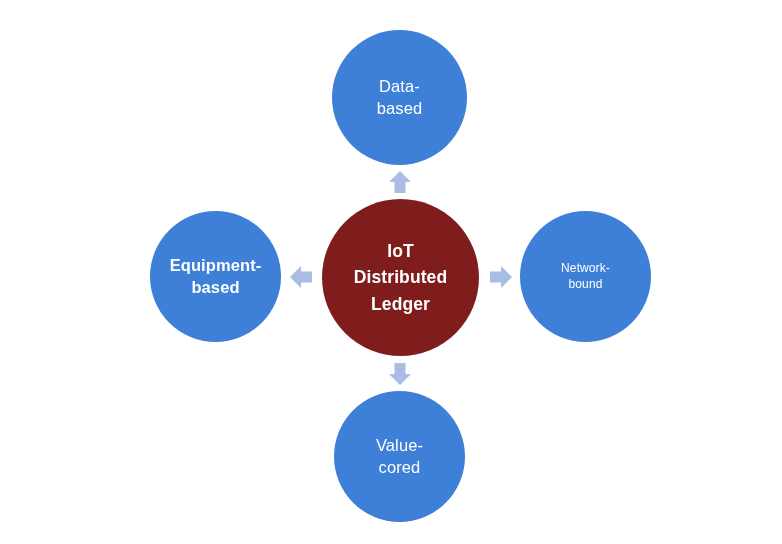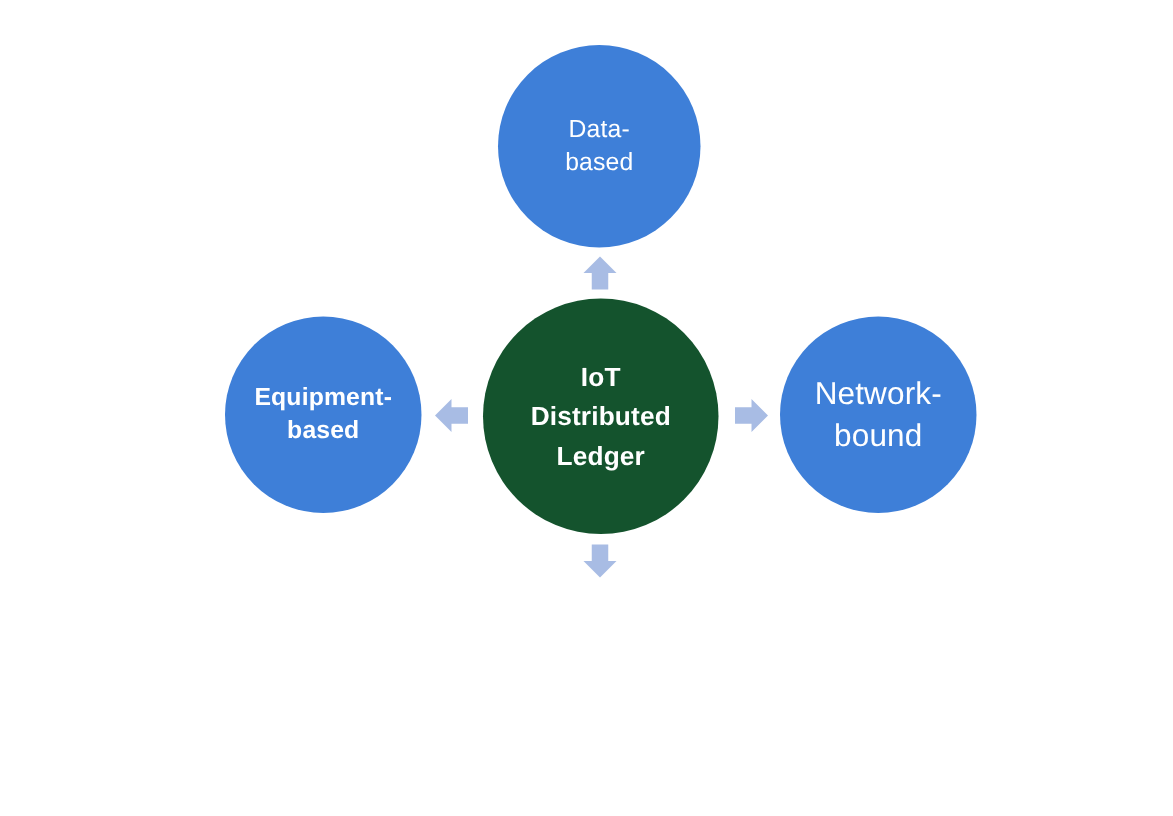--- a/index.html
+++ b/index.html
@@ -51,21 +51,21 @@
     width: 135px;
     height: 135px;
     font-size: 16.5px;
     font-weight: normal;
   }
   #node-right {
     left: 520px;
     top: 211px;
     width: 131px;
     height: 131px;
-    font-size: 21px;
+    font-size: 12px;
     font-weight: normal;
   }
   #node-left {
     left: 150px;
     top: 211px;
     width: 131px;
     height: 131px;
     font-size: 16.5px;
     font-weight: bold;
   }
@@ -96,31 +96,35 @@
   <div class="node" id="node-top" style="background: rgb(62, 127, 216); color: rgb(255, 255, 255);">
     <span class="node-label">Data-
 based</span>
   </div>
 
   <div class="node" id="node-left" style="background: rgb(62, 127, 216); color: rgb(255, 255, 255);">
     <span class="node-label">Equipment-
 based</span>
   </div>
 
-  <div class="node" id="node-center" style="background: #14532d; color: rgb(255, 255, 255); text-align: center;">
+  <div class="node" id="node-center" style="background: #7f1d1d; color: rgb(255, 255, 255); text-align: center;">
     <span class="node-label">IoT
 Distributed
 Ledger</span>
   </div>
 
   <div class="node" id="node-right" style="background: rgb(62, 127, 216); color: rgb(255, 255, 255);">
     <span class="node-label">Network-
 bound</span>
   </div>
 
+  <div class="node" id="node-bottom" style="background: rgb(62, 127, 216); color: rgb(255, 255, 255);">
+    <span class="node-label">Value-
+cored</span>
+  </div>
 
   <div class="arrow" id="arrow-up">
     <svg viewBox="0 0 24 24" aria-hidden="true">
       <polygon points="12,1 23,12 17.5,12 17.5,23 6.5,23 6.5,12 1,12" fill="#A8BCE4"></polygon>
     </svg>
   </div>
 
   <div class="arrow" id="arrow-right">
     <svg viewBox="0 0 24 24" aria-hidden="true">
       <polygon points="23,12 12,23 12,17.5 1,17.5 1,6.5 12,6.5 12,1" fill="#A8BCE4"></polygon>

